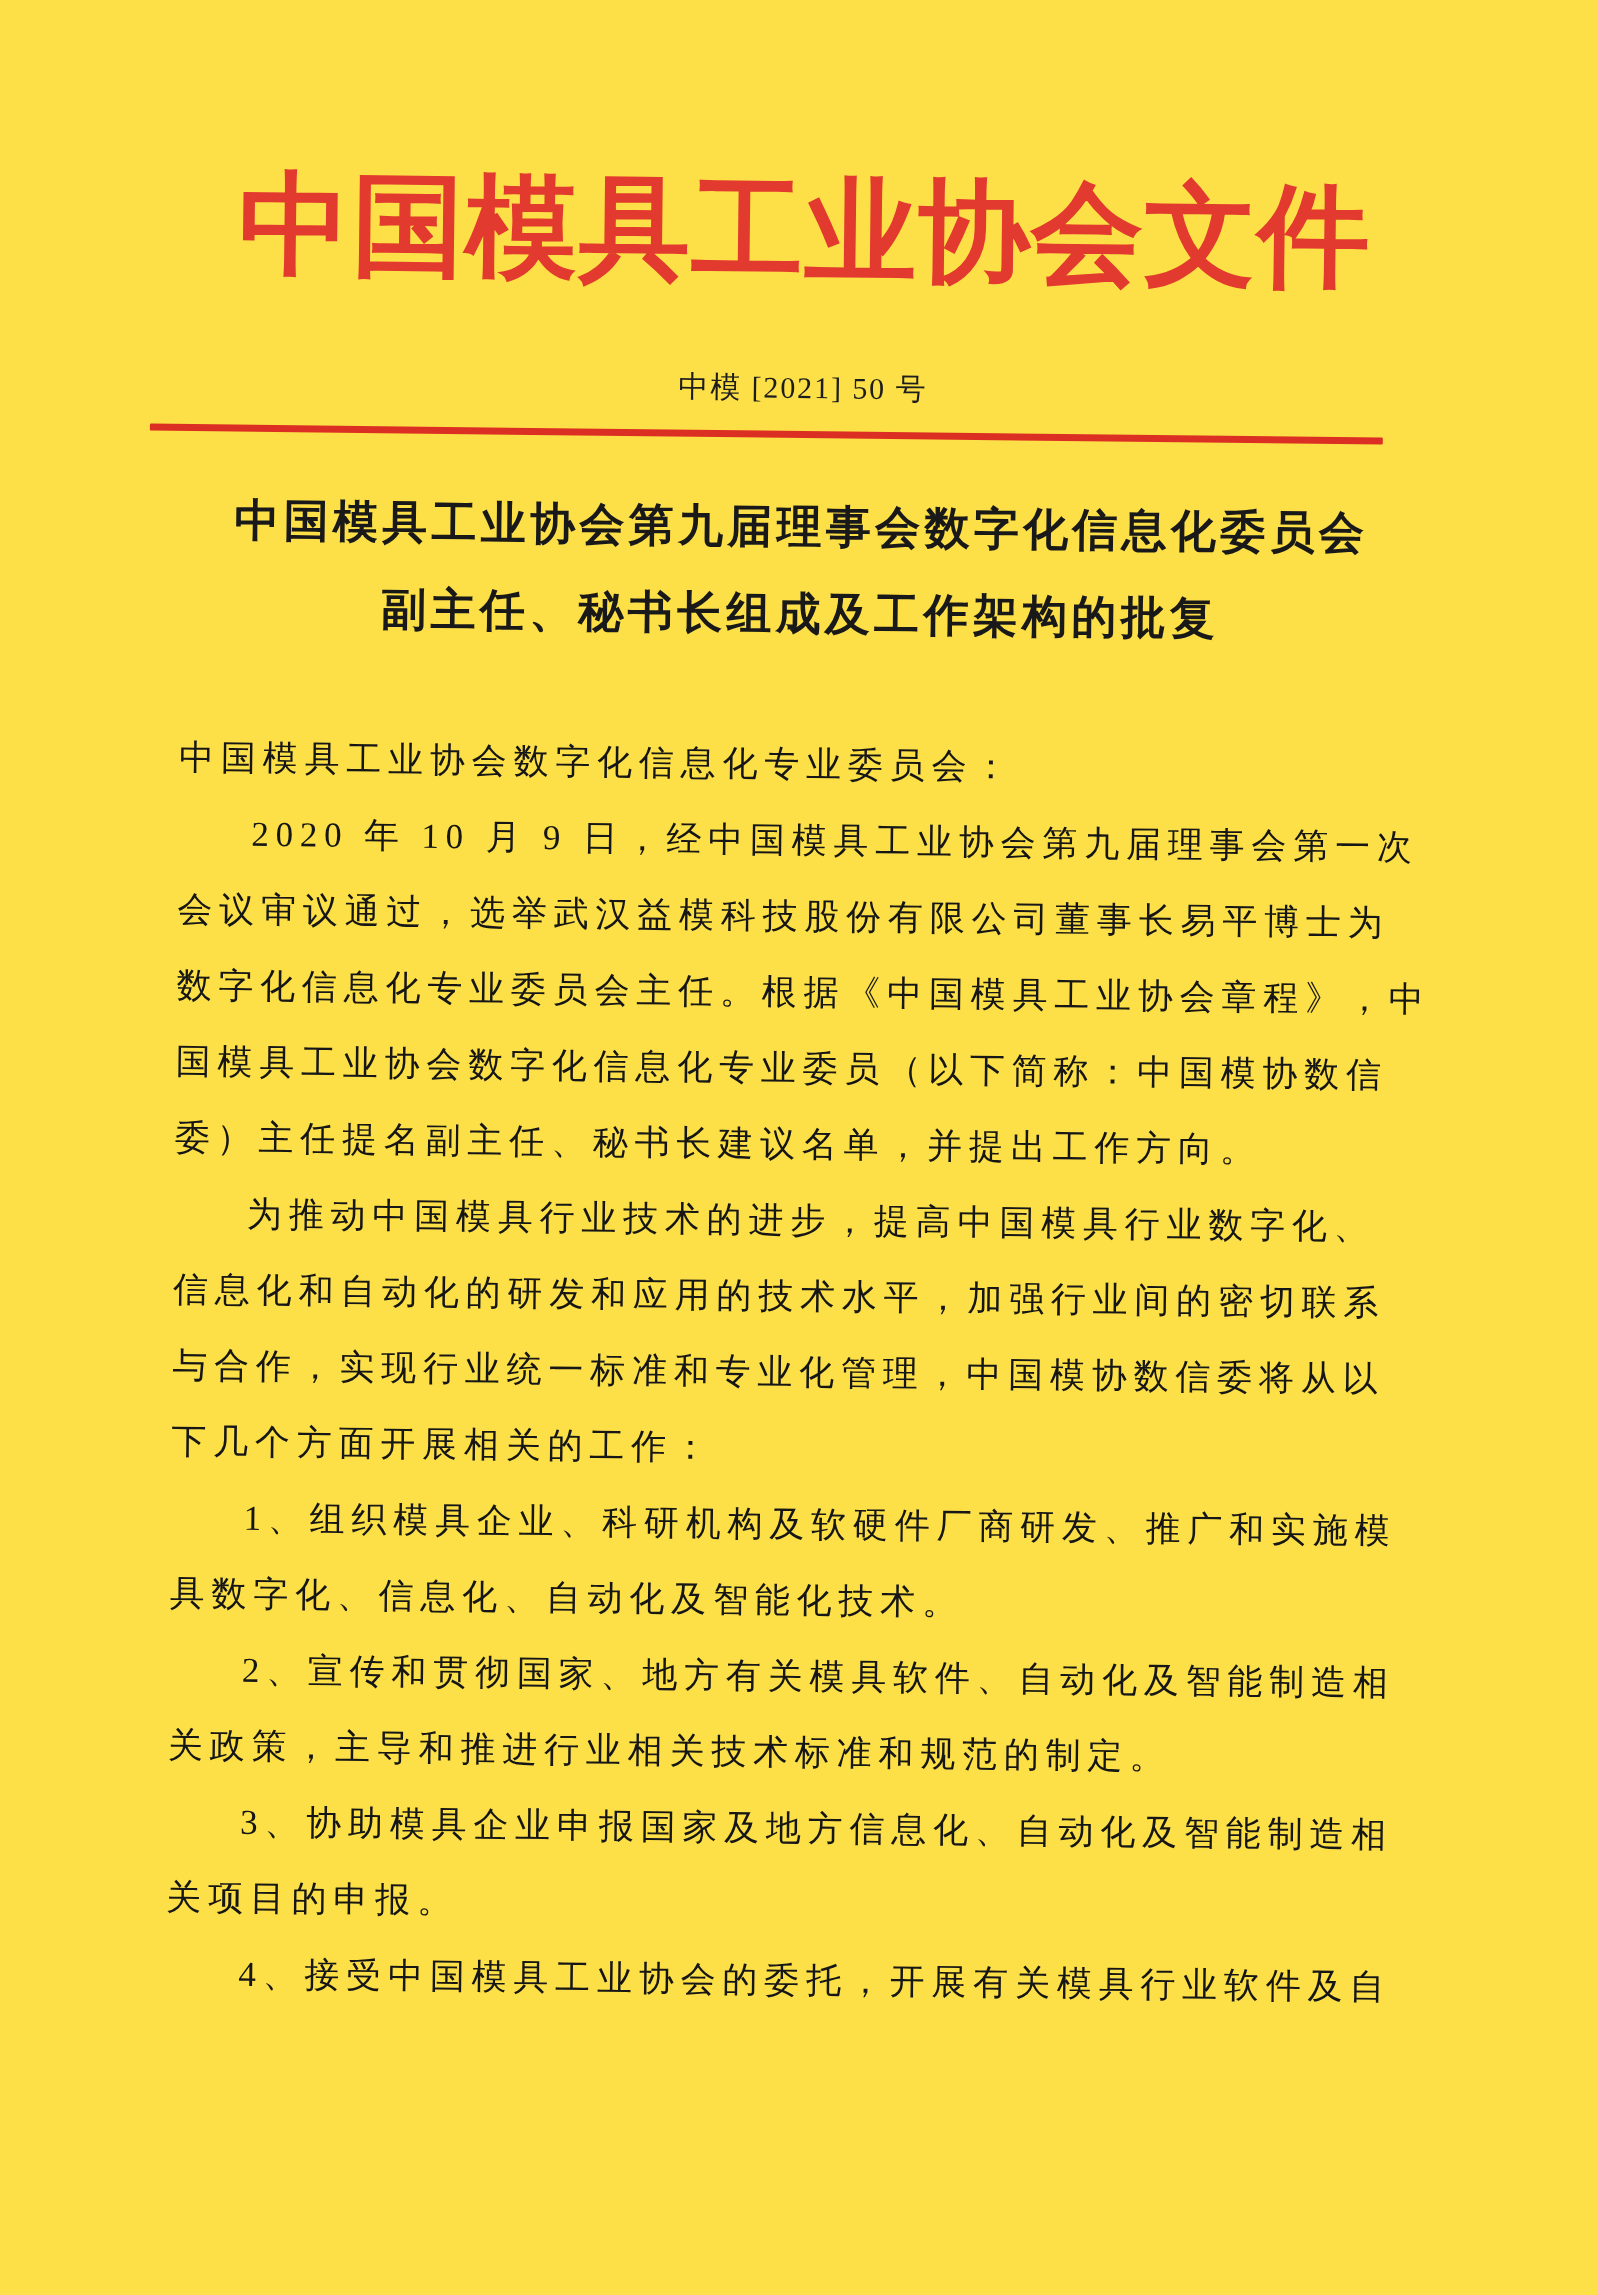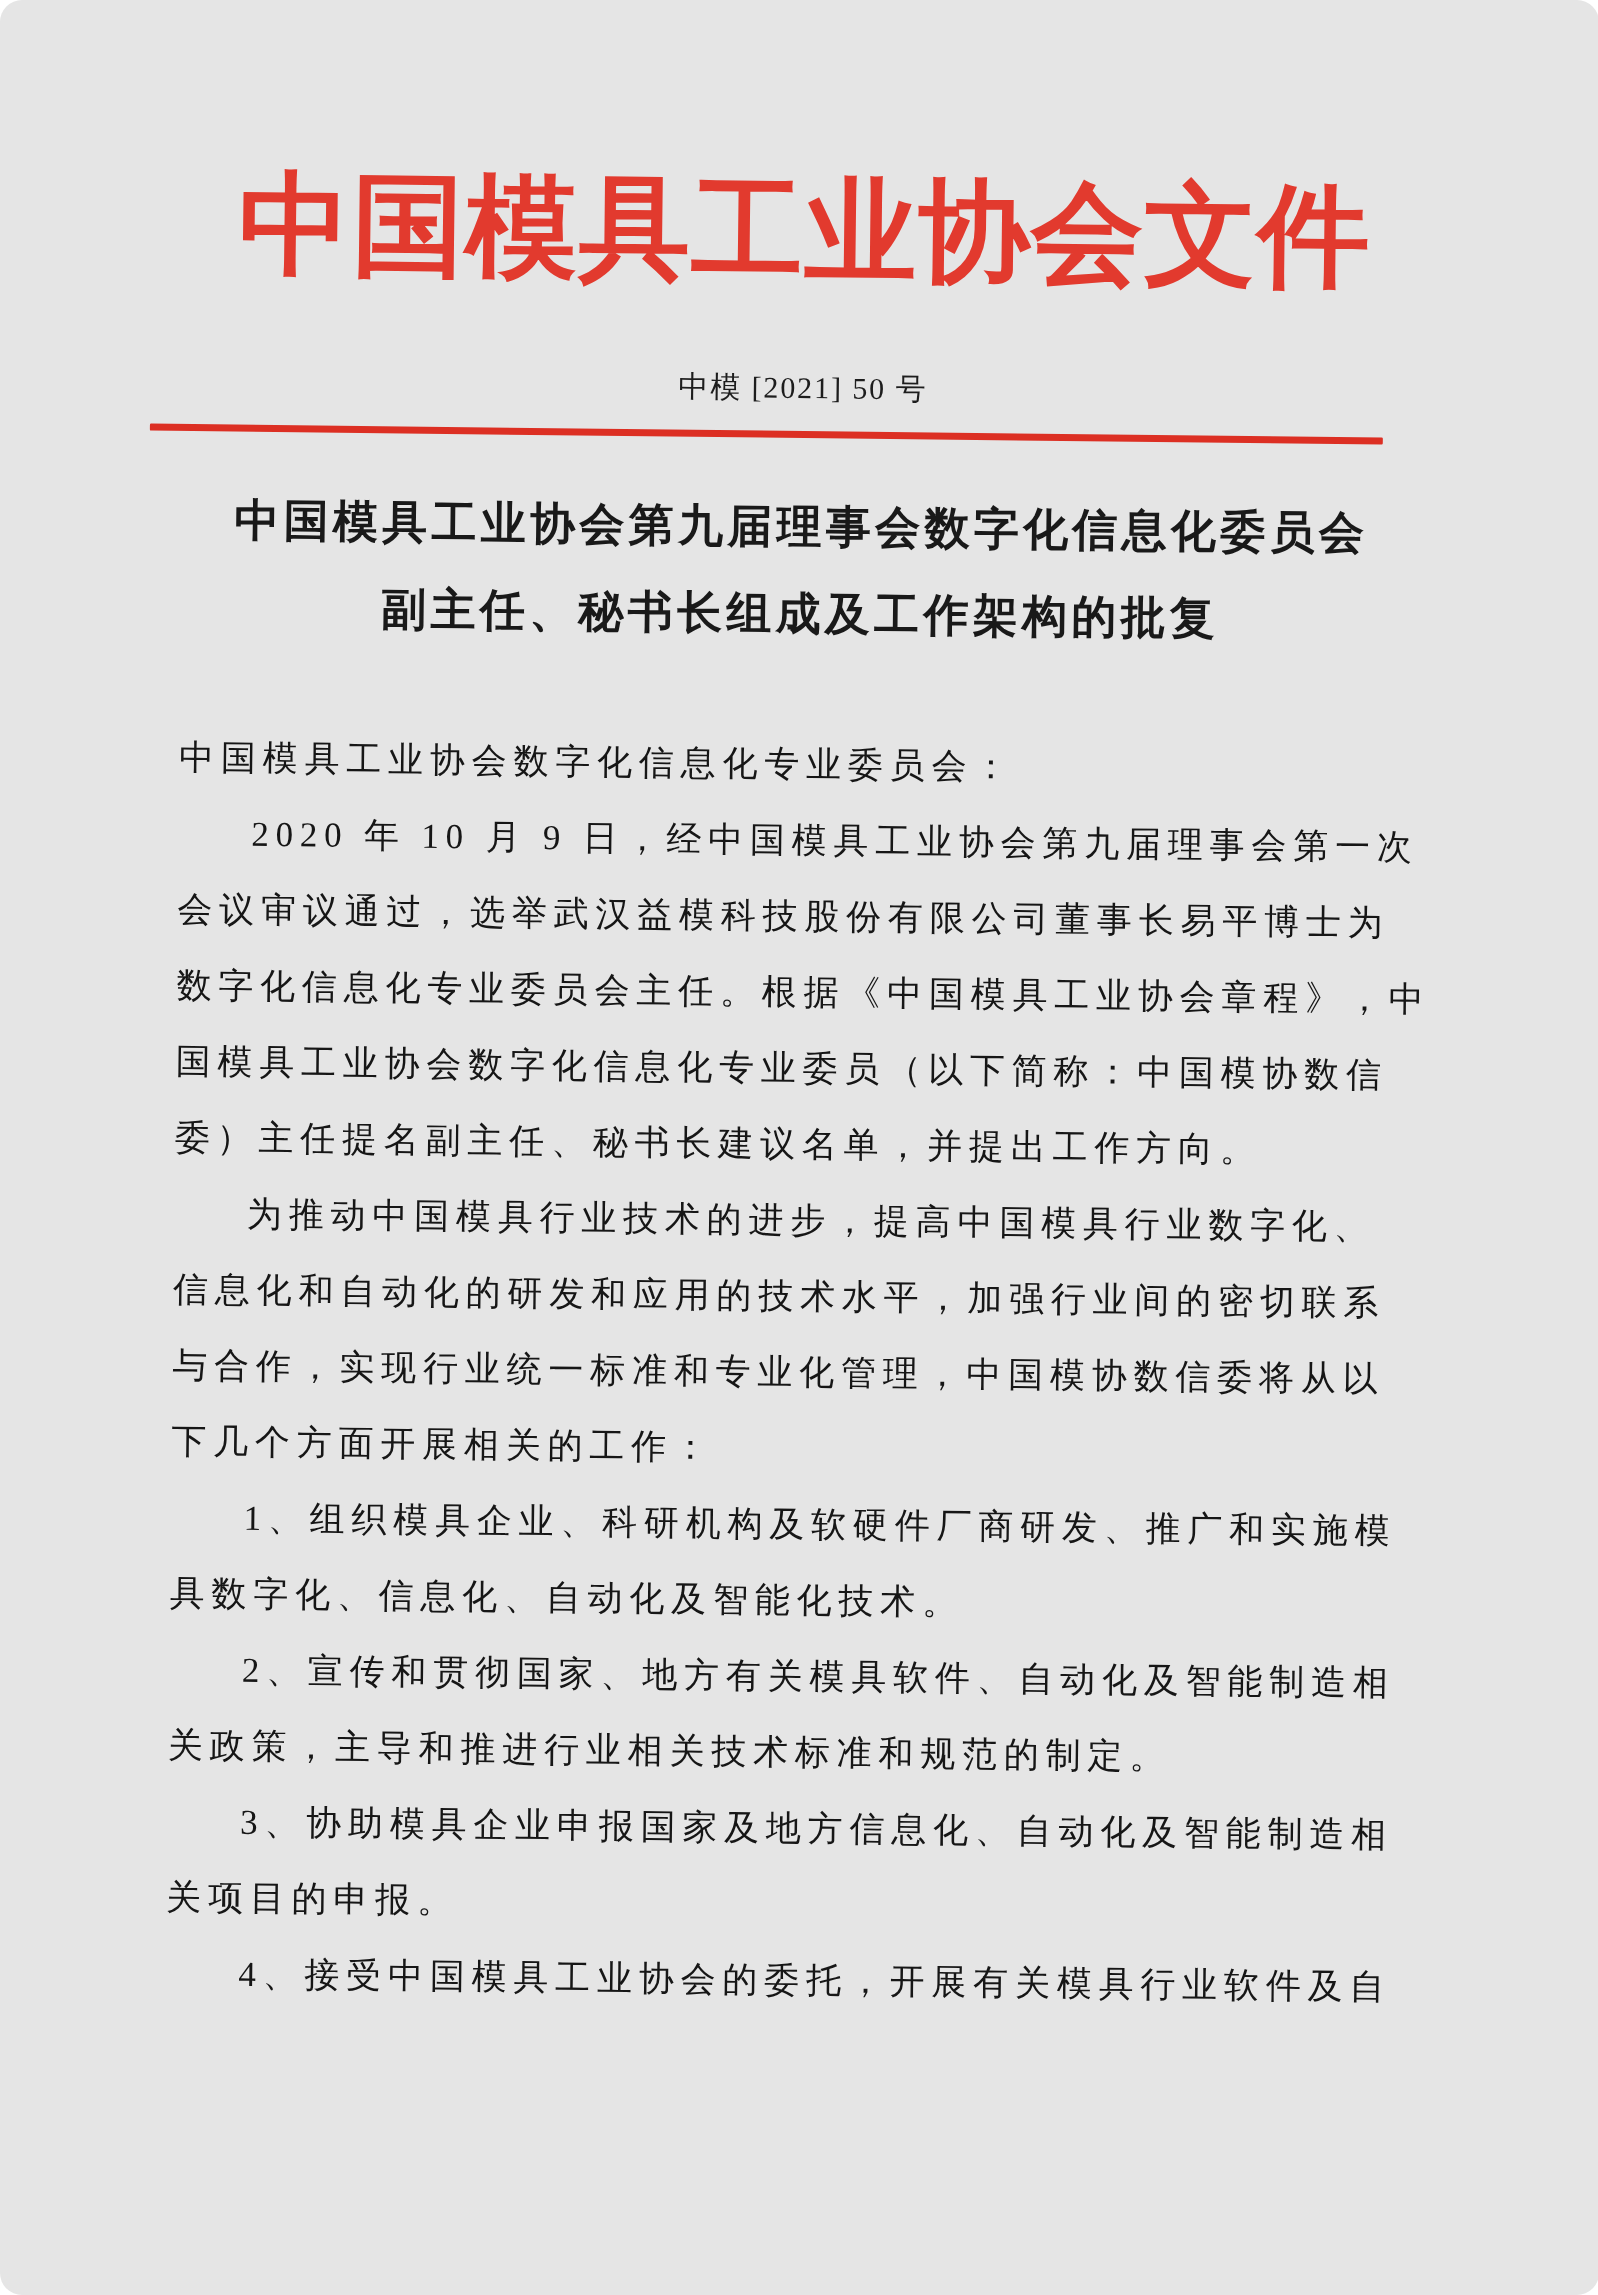--- a/index.html
+++ b/index.html
@@ -4,24 +4,23 @@
 <style>
   html, body {
     margin: 0;
     padding: 0;
     background: #ffffff;
   }
   .page {
     position: relative;
     width: 1599px;
     height: 2295px;
-    background: #e5e5e5;
+    background: #fde047;
     overflow: hidden;
     font-family: "Liberation Serif", "DejaVu Serif", serif;
-    border-radius: 22px;
   }
   
   .scan-skew {
     position: absolute;
     inset: 0;
     transform: rotate(0.65deg);
     transform-origin: 186px 683px;
   }
   .org-title {
     position: absolute;

